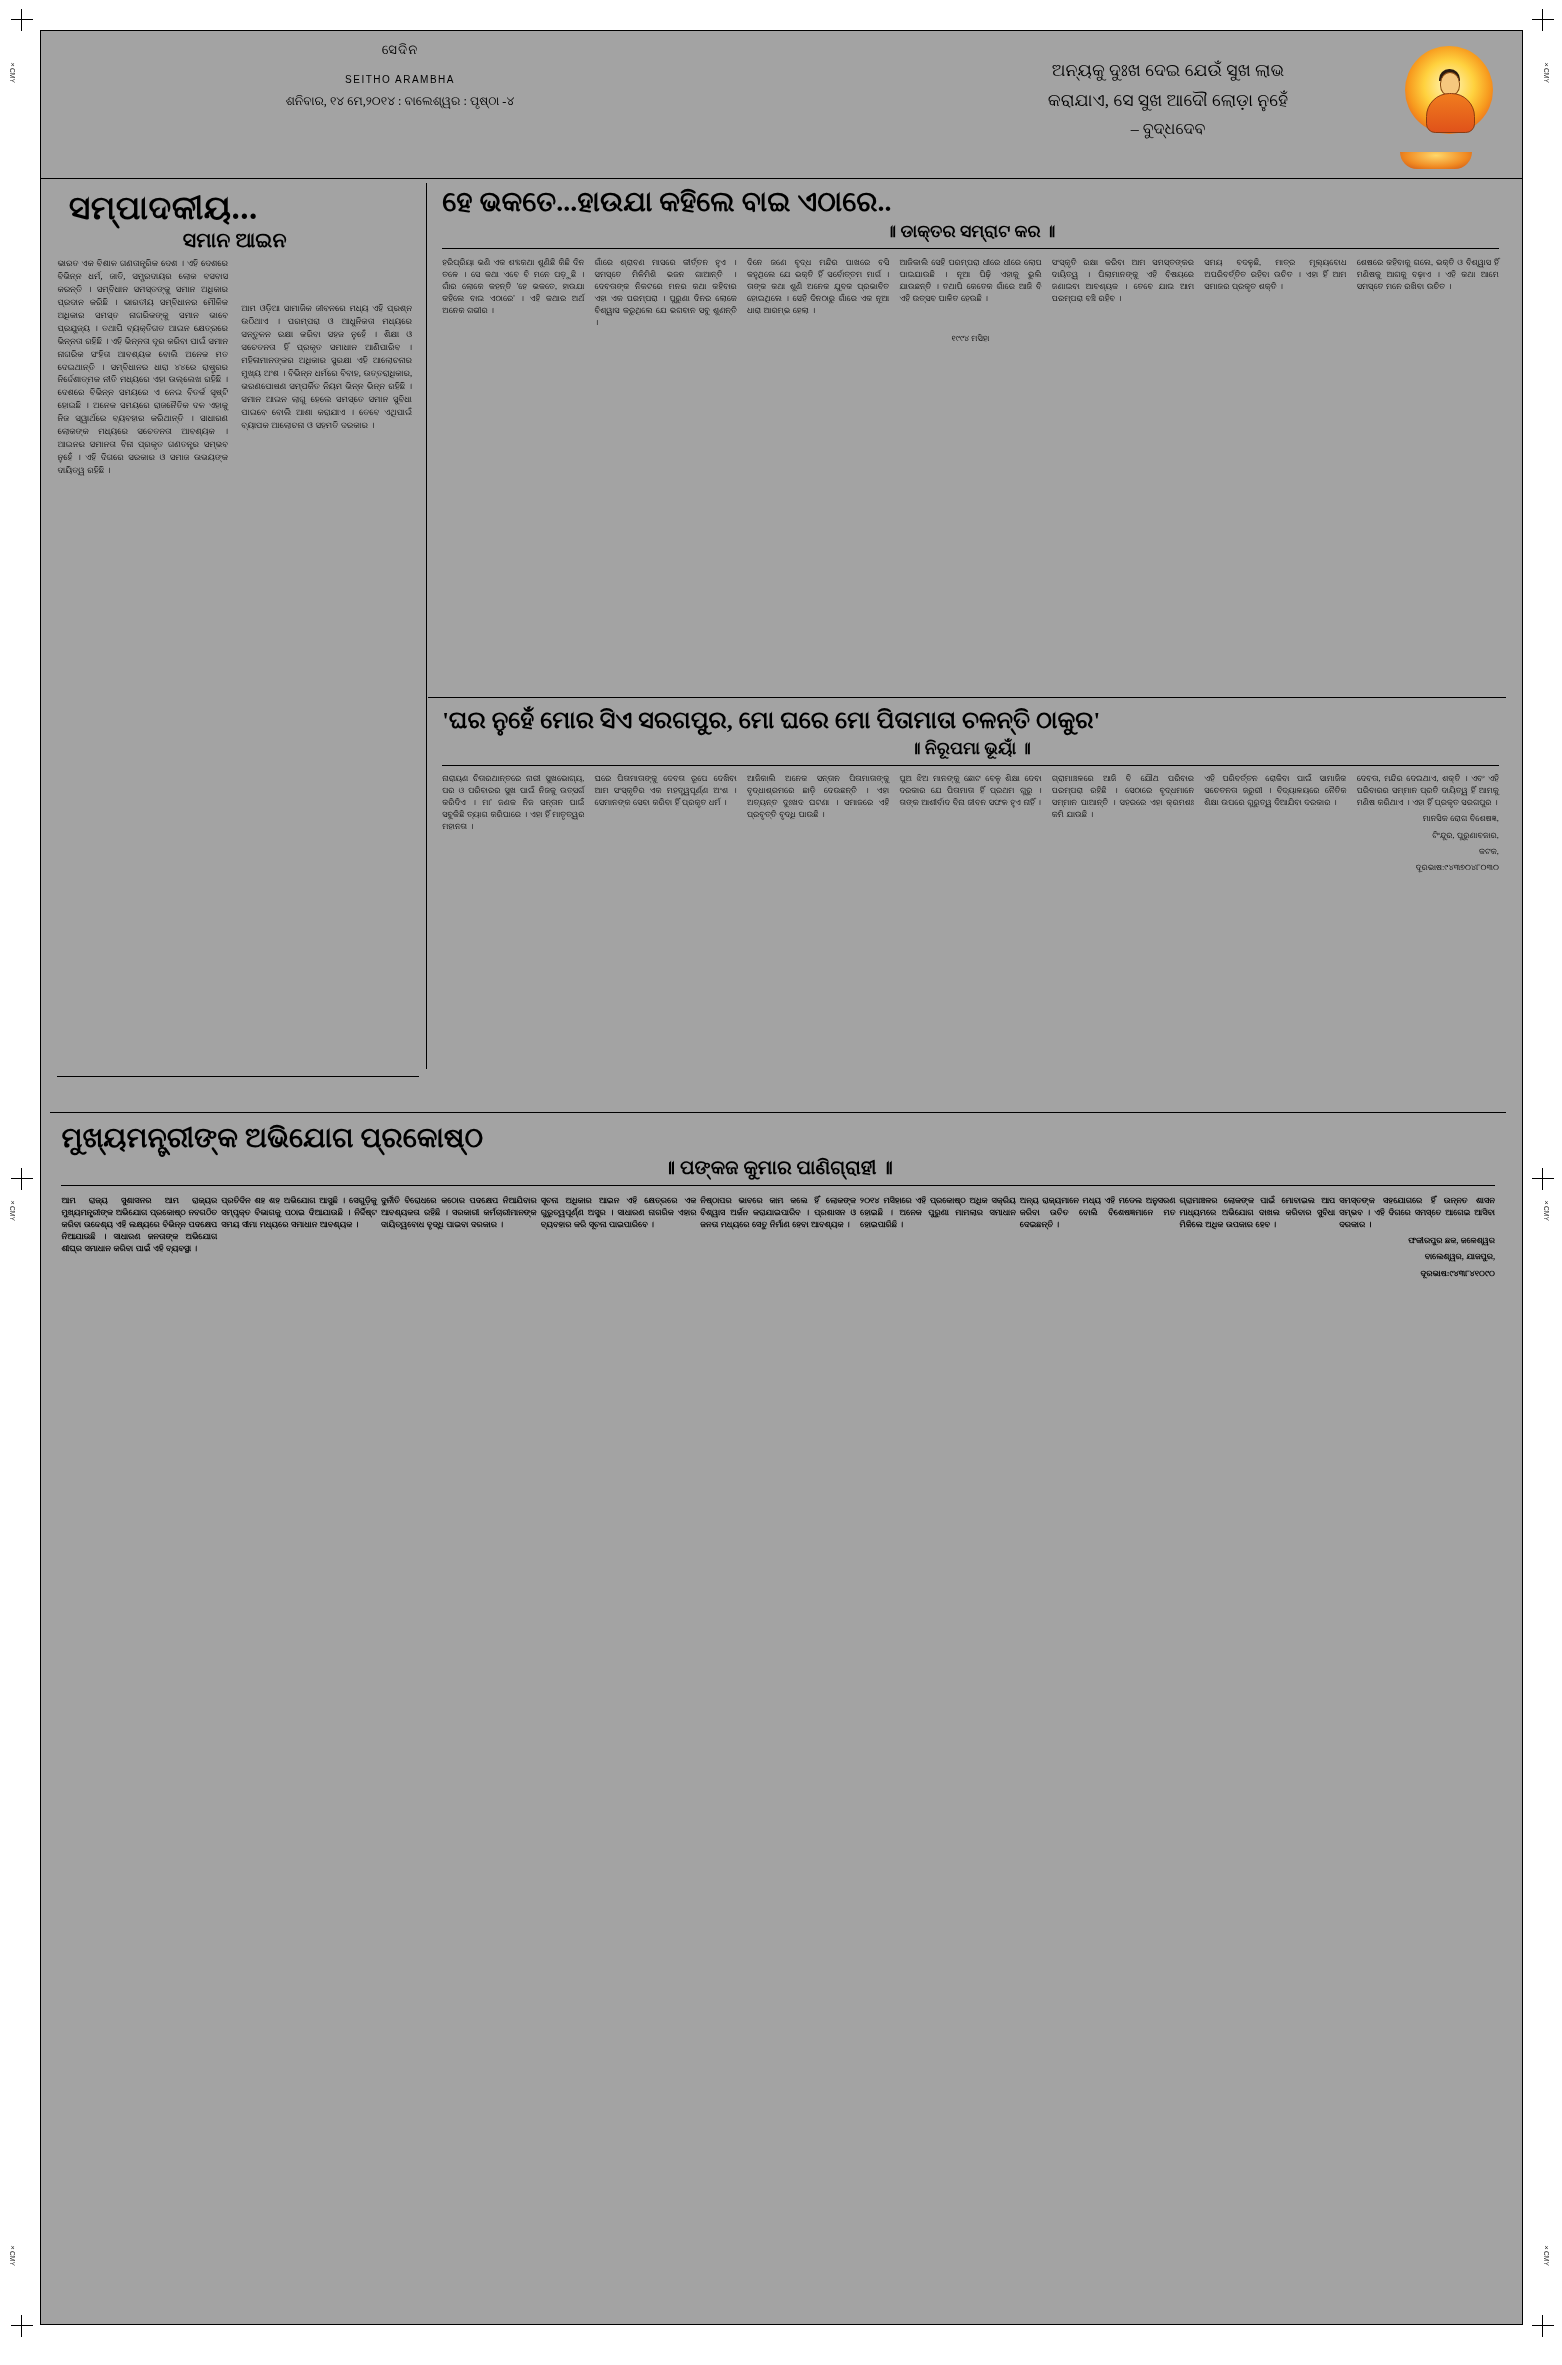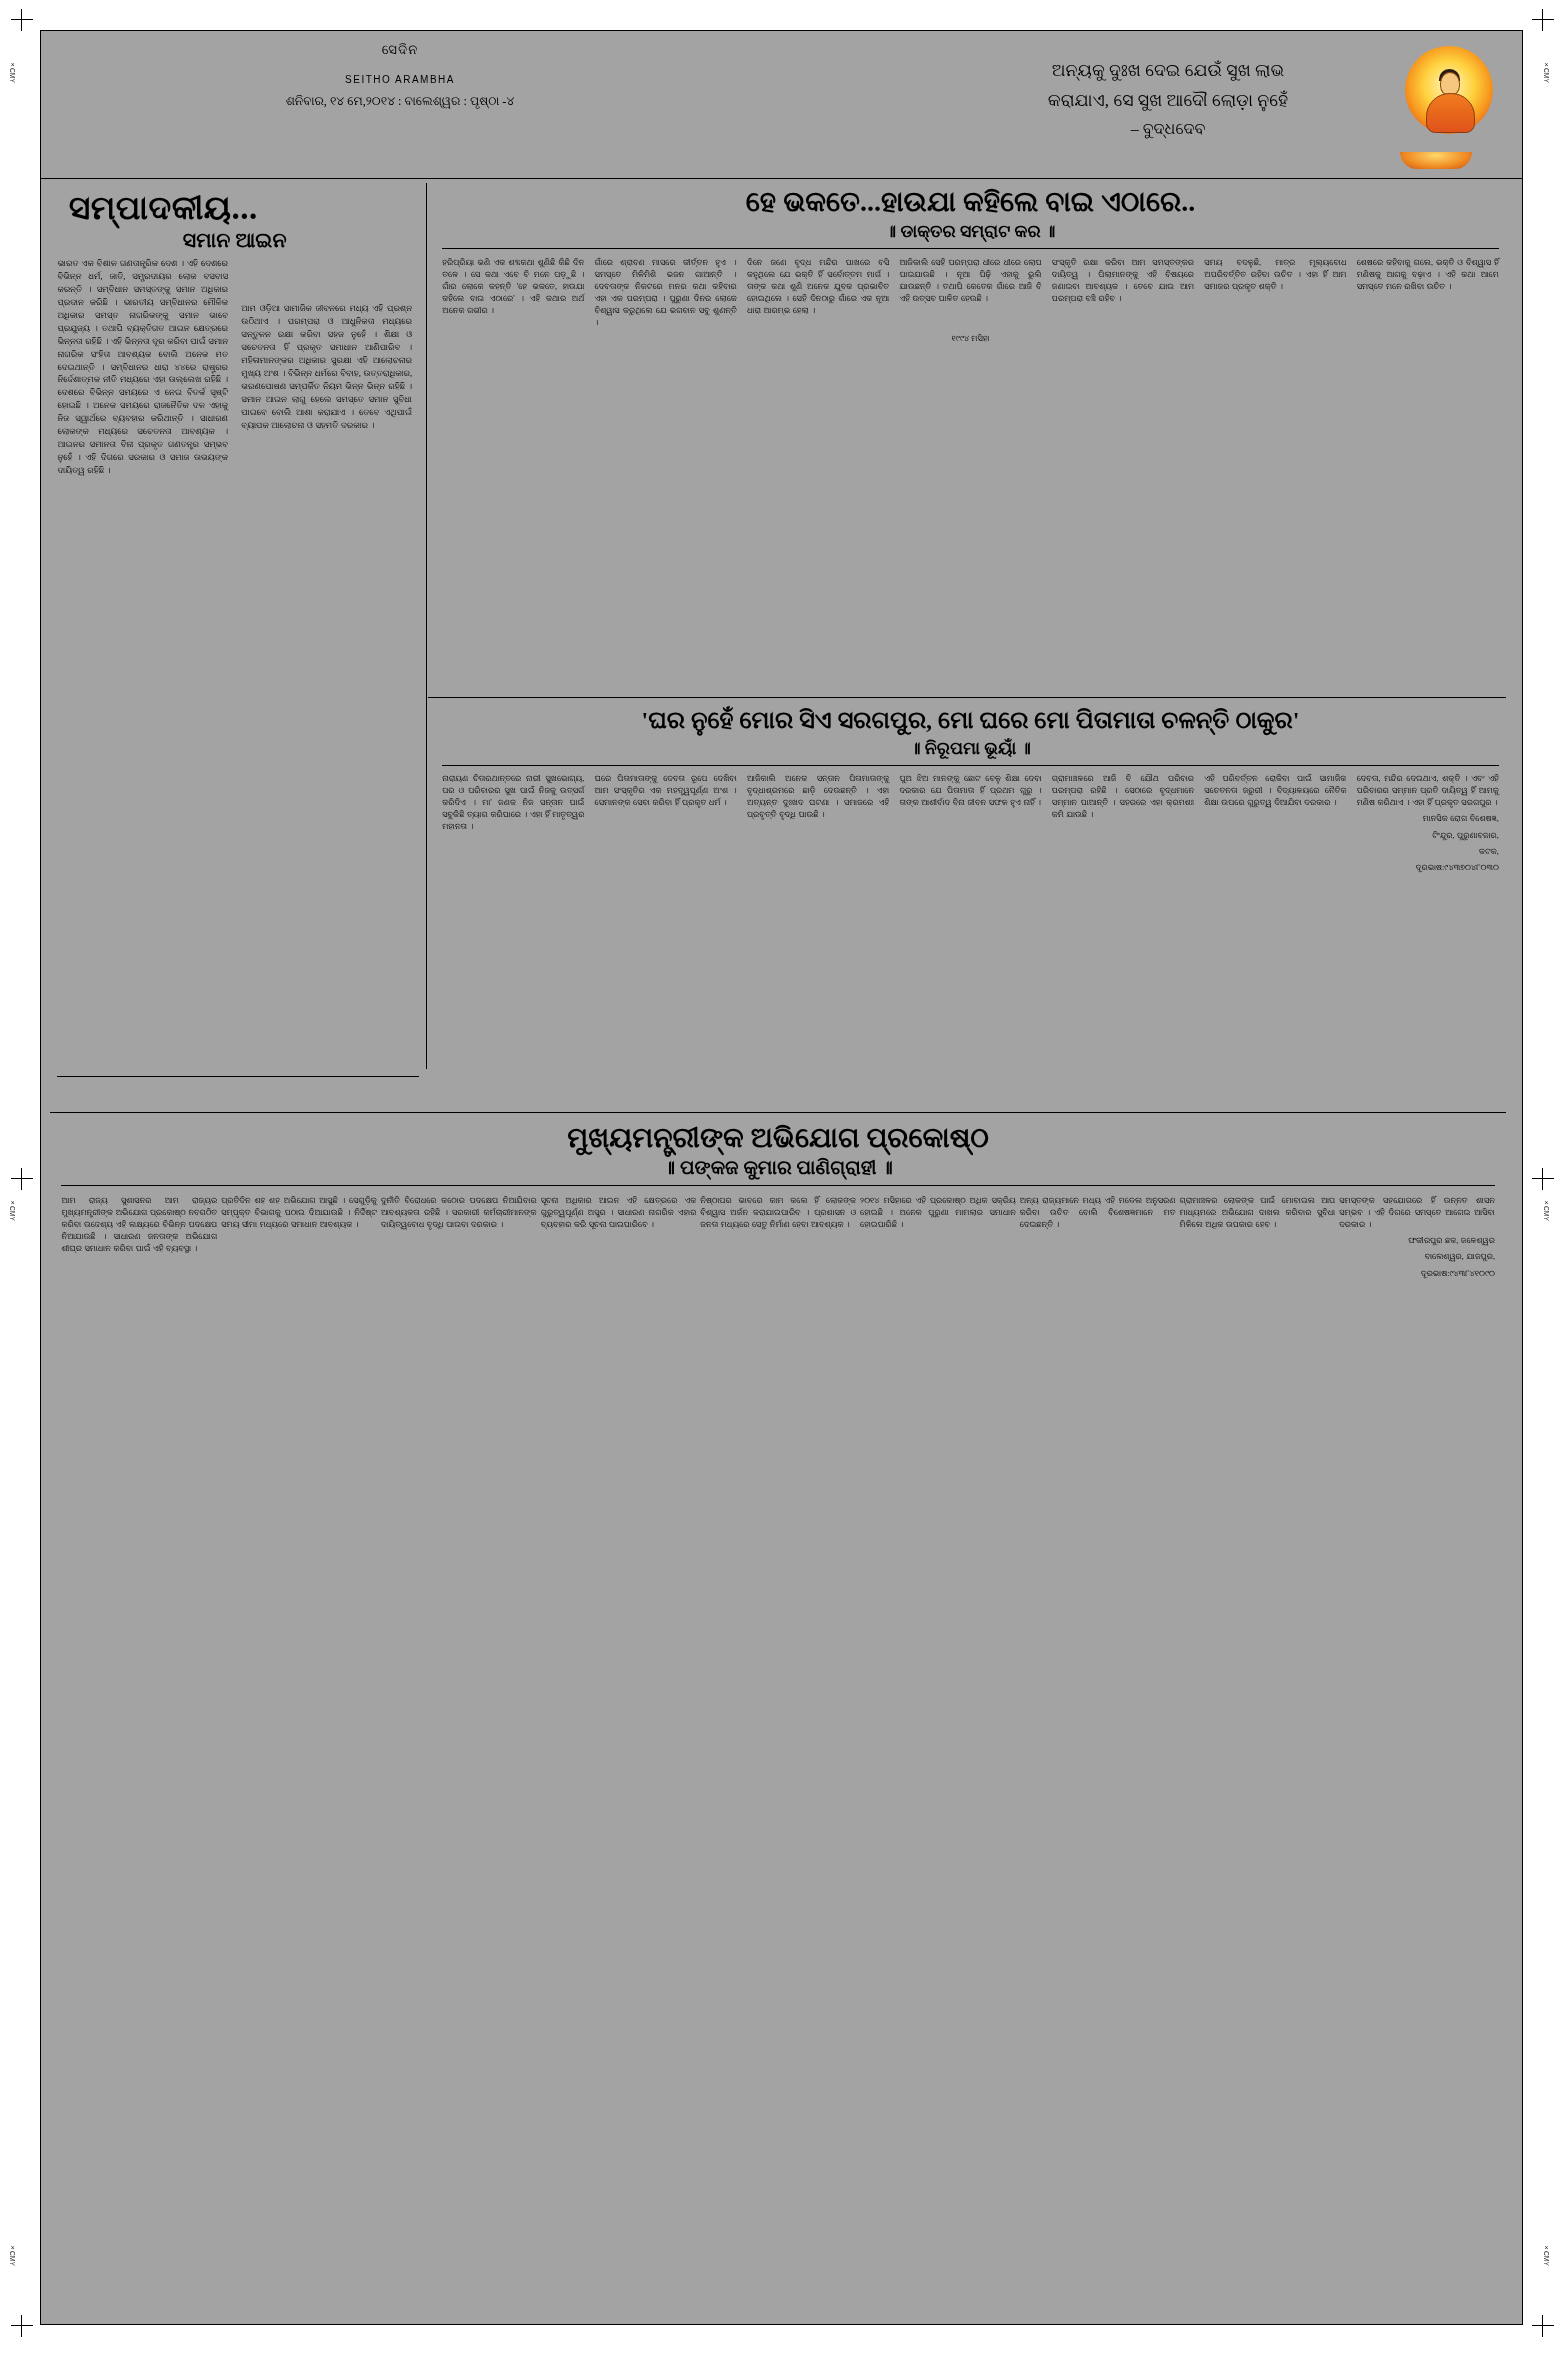--- a/index.html
+++ b/index.html
@@ -190,21 +190,20 @@
     color: #000;
     hyphens: auto;
     word-spacing: 0.5px;
   }
   .col-text.tight { font-size: 8.2px; line-height: 1.47; }
 
   .story-title {
     font-family: "Liberation Serif", serif;
     font-weight: bold;
     font-size: 28px;
-    text-align: center;
     line-height: 1.15;
     padding: 5.1px 0 3.1px;
   }
   .story-title.small { font-size: 24px; }
   .byline {
     font-family: "Liberation Serif", serif;
     font-weight: bold;
     font-size: 17.4px;
     text-align: center;
     padding-bottom: 6.1px;
@@ -332,21 +331,21 @@
         </div>
       </div>
     </div>
 
     <div class="divider-h" style="left:9.2px; top:1081px; width:1456px;"></div>
 
     <div class="reg" style="left:9.2px; top:1086px; width:1456px; height:1199px; padding:0 11.3px;">
       <div class="story-title" style="font-size:28px;">ମୁଖ୍ୟମନ୍ତ୍ରୀଙ୍କ ଅଭିଯୋଗ ପ୍ରକୋଷ୍ଠ</div>
       <div class="byline" style="font-size:19.5px;">॥ ପଙ୍କଜ କୁମାର ପାଣିଗ୍ରାହୀ ॥</div>
       <div class="divider-h thin" style="position:relative;border-top:0.5px solid #000;margin-bottom:8.2px;"></div>
-      <div class="cols" style="gap:4px;">
+      <div class="cols" style="gap:4px;font-weight:bold;">
         <div class="col-text tight">ଆମ ରାଜ୍ୟ ସୁଶାସନର ଆମ ରାଜ୍ୟର ମୁଖ୍ୟମନ୍ତ୍ରୀଙ୍କ ଅଭିଯୋଗ ପ୍ରକୋଷ୍ଠ ନବଗଠିତ କରିବା ଉଦ୍ଦେଶ୍ୟ ଏହି ଲକ୍ଷ୍ୟରେ ବିଭିନ୍ନ ପଦକ୍ଷେପ ନିଆଯାଉଛି । ସାଧାରଣ ଜନତାଙ୍କ ଅଭିଯୋଗ ଶୀଘ୍ର ସମାଧାନ କରିବା ପାଇଁ ଏହି ବ୍ୟବସ୍ଥା ।</div>
         <div class="col-text tight">ପ୍ରତିଦିନ ଶହ ଶହ ଅଭିଯୋଗ ଆସୁଛି । ସେଗୁଡ଼ିକୁ ସମ୍ପୃକ୍ତ ବିଭାଗକୁ ପଠାଇ ଦିଆଯାଉଛି । ନିର୍ଦ୍ଦିଷ୍ଟ ସମୟ ସୀମା ମଧ୍ୟରେ ସମାଧାନ ଆବଶ୍ୟକ ।</div>
         <div class="col-text tight">ଦୁର୍ନୀତି ବିରୋଧରେ କଠୋର ପଦକ୍ଷେପ ନିଆଯିବାର ଆବଶ୍ୟକତା ରହିଛି । ସରକାରୀ କର୍ମଚାରୀମାନଙ୍କ ଦାୟିତ୍ୱବୋଧ ବୃଦ୍ଧି ପାଇବା ଦରକାର ।</div>
         <div class="col-text tight">ସୂଚନା ଅଧିକାର ଆଇନ ଏହି କ୍ଷେତ୍ରରେ ଏକ ଗୁରୁତ୍ୱପୂର୍ଣ୍ଣ ଅସ୍ତ୍ର । ସାଧାରଣ ନାଗରିକ ଏହାର ବ୍ୟବହାର କରି ସୂଚନା ପାଇପାରିବେ ।</div>
         <div class="col-text tight">ନିଷ୍ଠାପର ଭାବରେ କାମ କଲେ ହିଁ ଲୋକଙ୍କ ବିଶ୍ୱାସ ଅର୍ଜନ କରାଯାଇପାରିବ । ପ୍ରଶାସନ ଓ ଜନତା ମଧ୍ୟରେ ସେତୁ ନିର୍ମାଣ ହେବା ଆବଶ୍ୟକ ।</div>
         <div class="col-text tight">୨୦୧୪ ମସିହାରେ ଏହି ପ୍ରକୋଷ୍ଠ ଅଧିକ ସକ୍ରିୟ ହୋଇଛି । ଅନେକ ପୁରୁଣା ମାମଲାର ସମାଧାନ ହୋଇପାରିଛି ।</div>
         <div class="col-text tight">ଅନ୍ୟ ରାଜ୍ୟମାନେ ମଧ୍ୟ ଏହି ମଡେଲ ଅନୁସରଣ କରିବା ଉଚିତ ବୋଲି ବିଶେଷଜ୍ଞମାନେ ମତ ଦେଇଛନ୍ତି ।</div>
         <div class="col-text tight">ଗ୍ରାମାଞ୍ଚଳର ଲୋକଙ୍କ ପାଇଁ ମୋବାଇଲ ଆପ ମାଧ୍ୟମରେ ଅଭିଯୋଗ ଦାଖଲ କରିବାର ସୁବିଧା ମିଳିଲେ ଅଧିକ ଉପକାର ହେବ ।</div>
         <div class="col-text tight">
           <span>ସମସ୍ତଙ୍କ ସହଯୋଗରେ ହିଁ ଉନ୍ନତ ଶାସନ ସମ୍ଭବ । ଏହି ଦିଗରେ ସମସ୍ତେ ଆଗେଇ ଆସିବା ଦରକାର ।</span>

